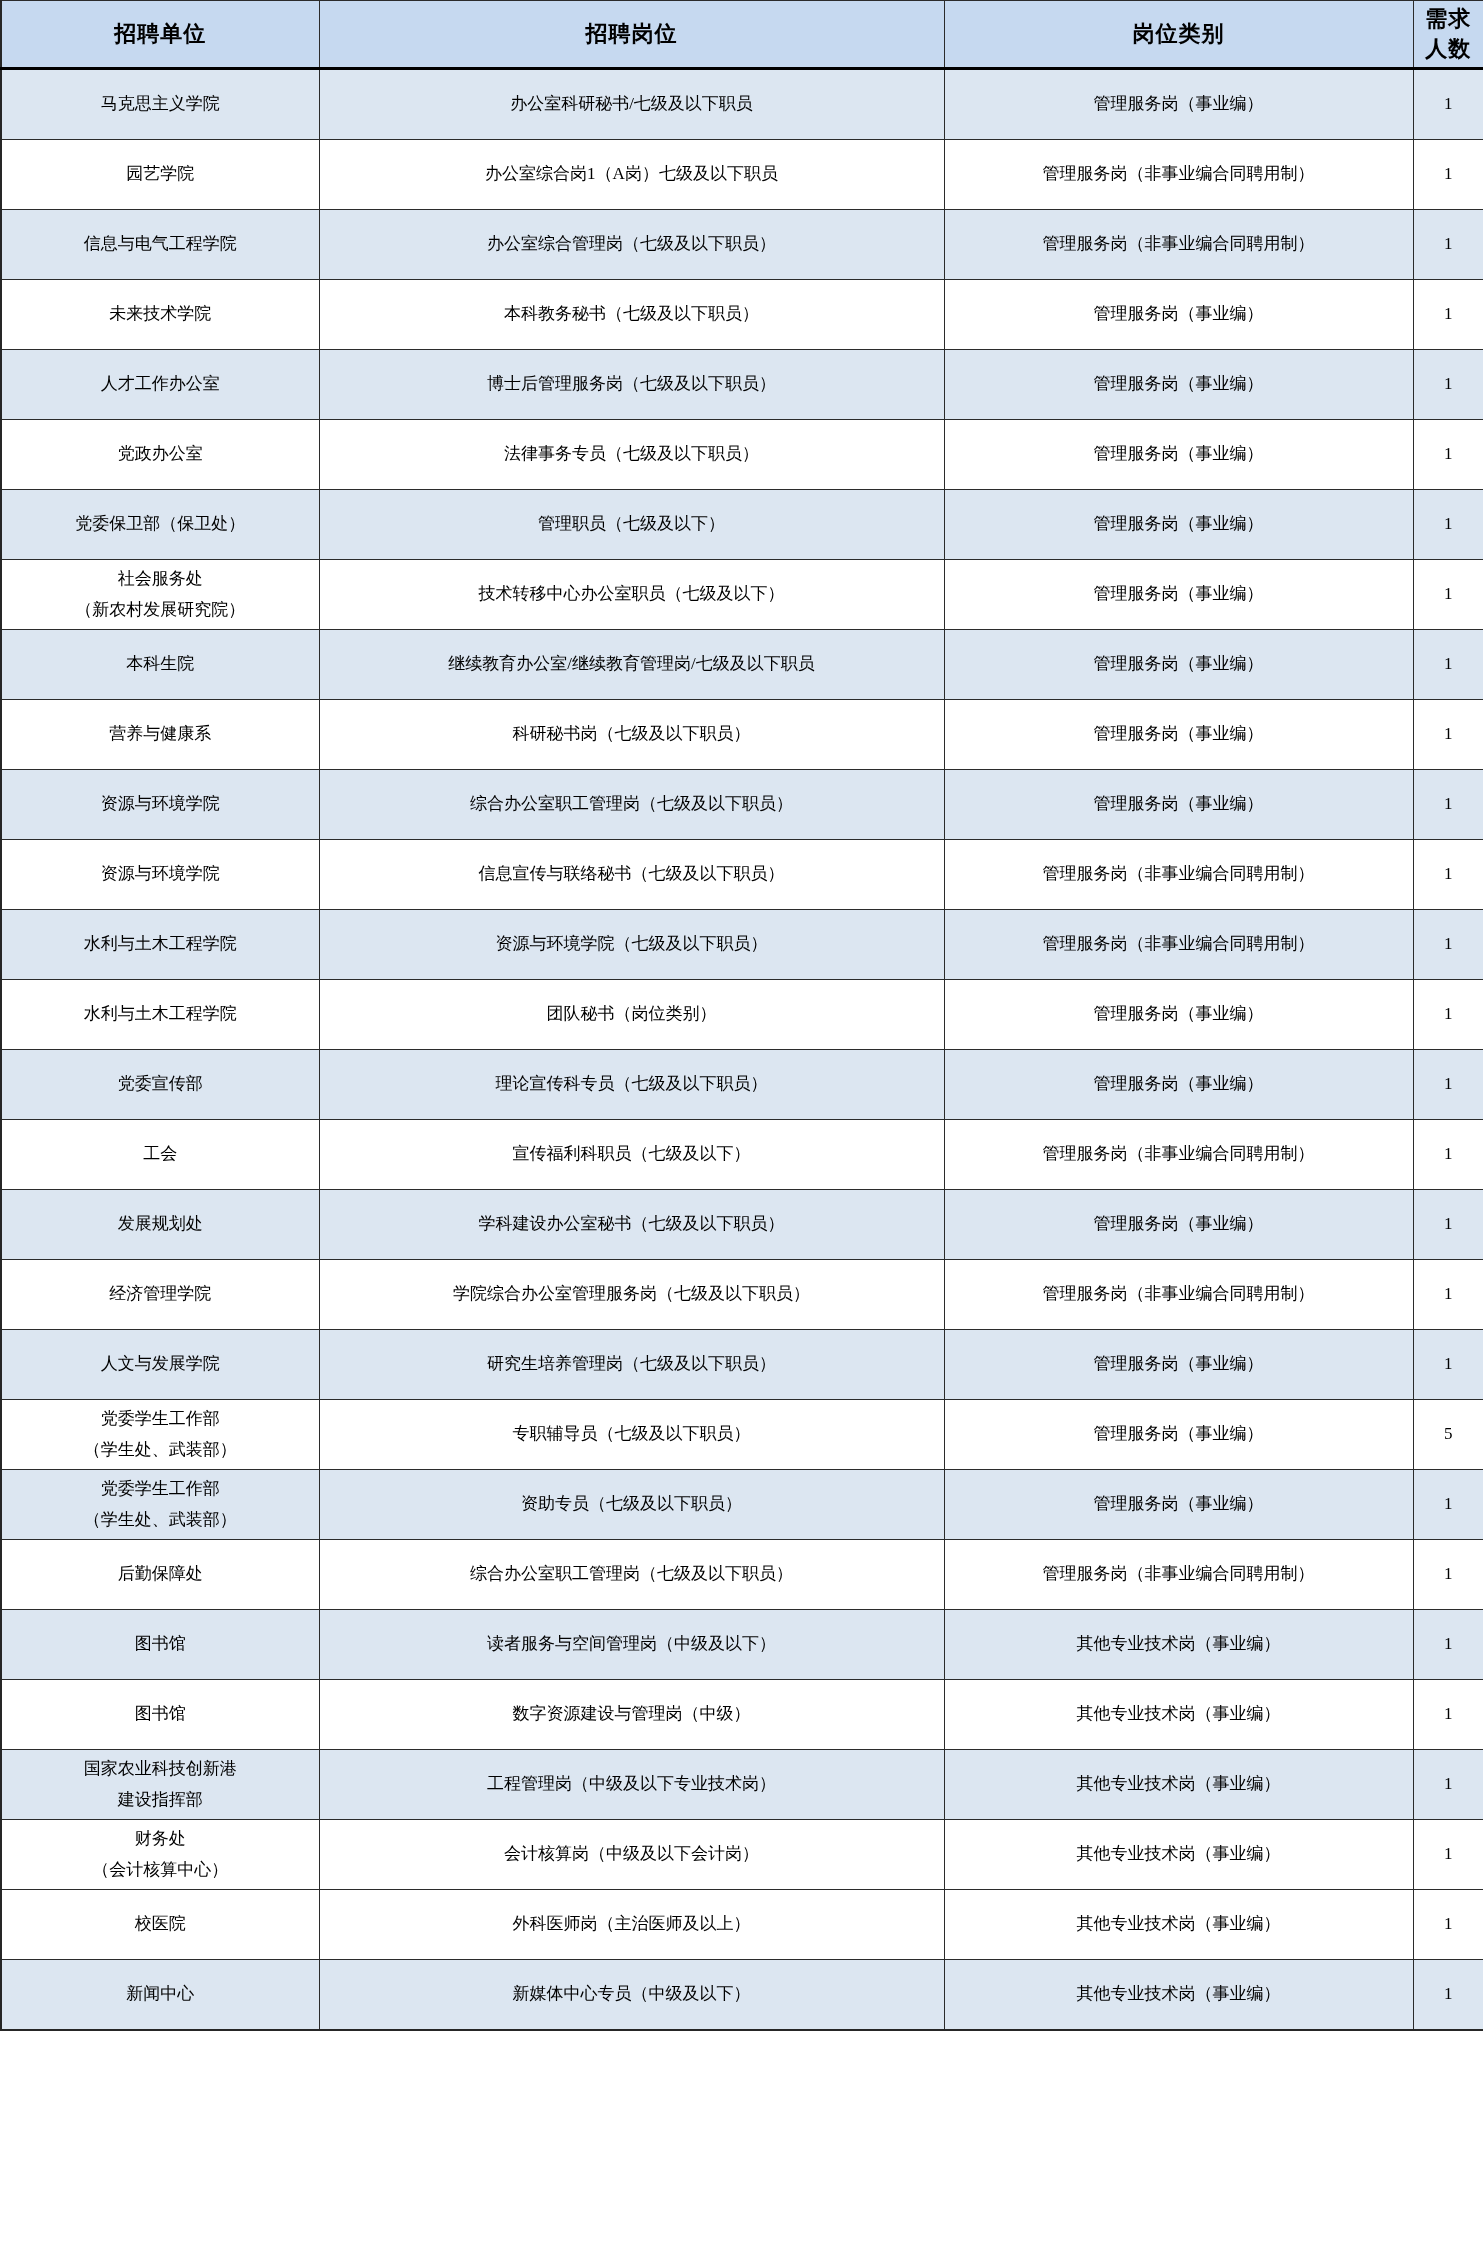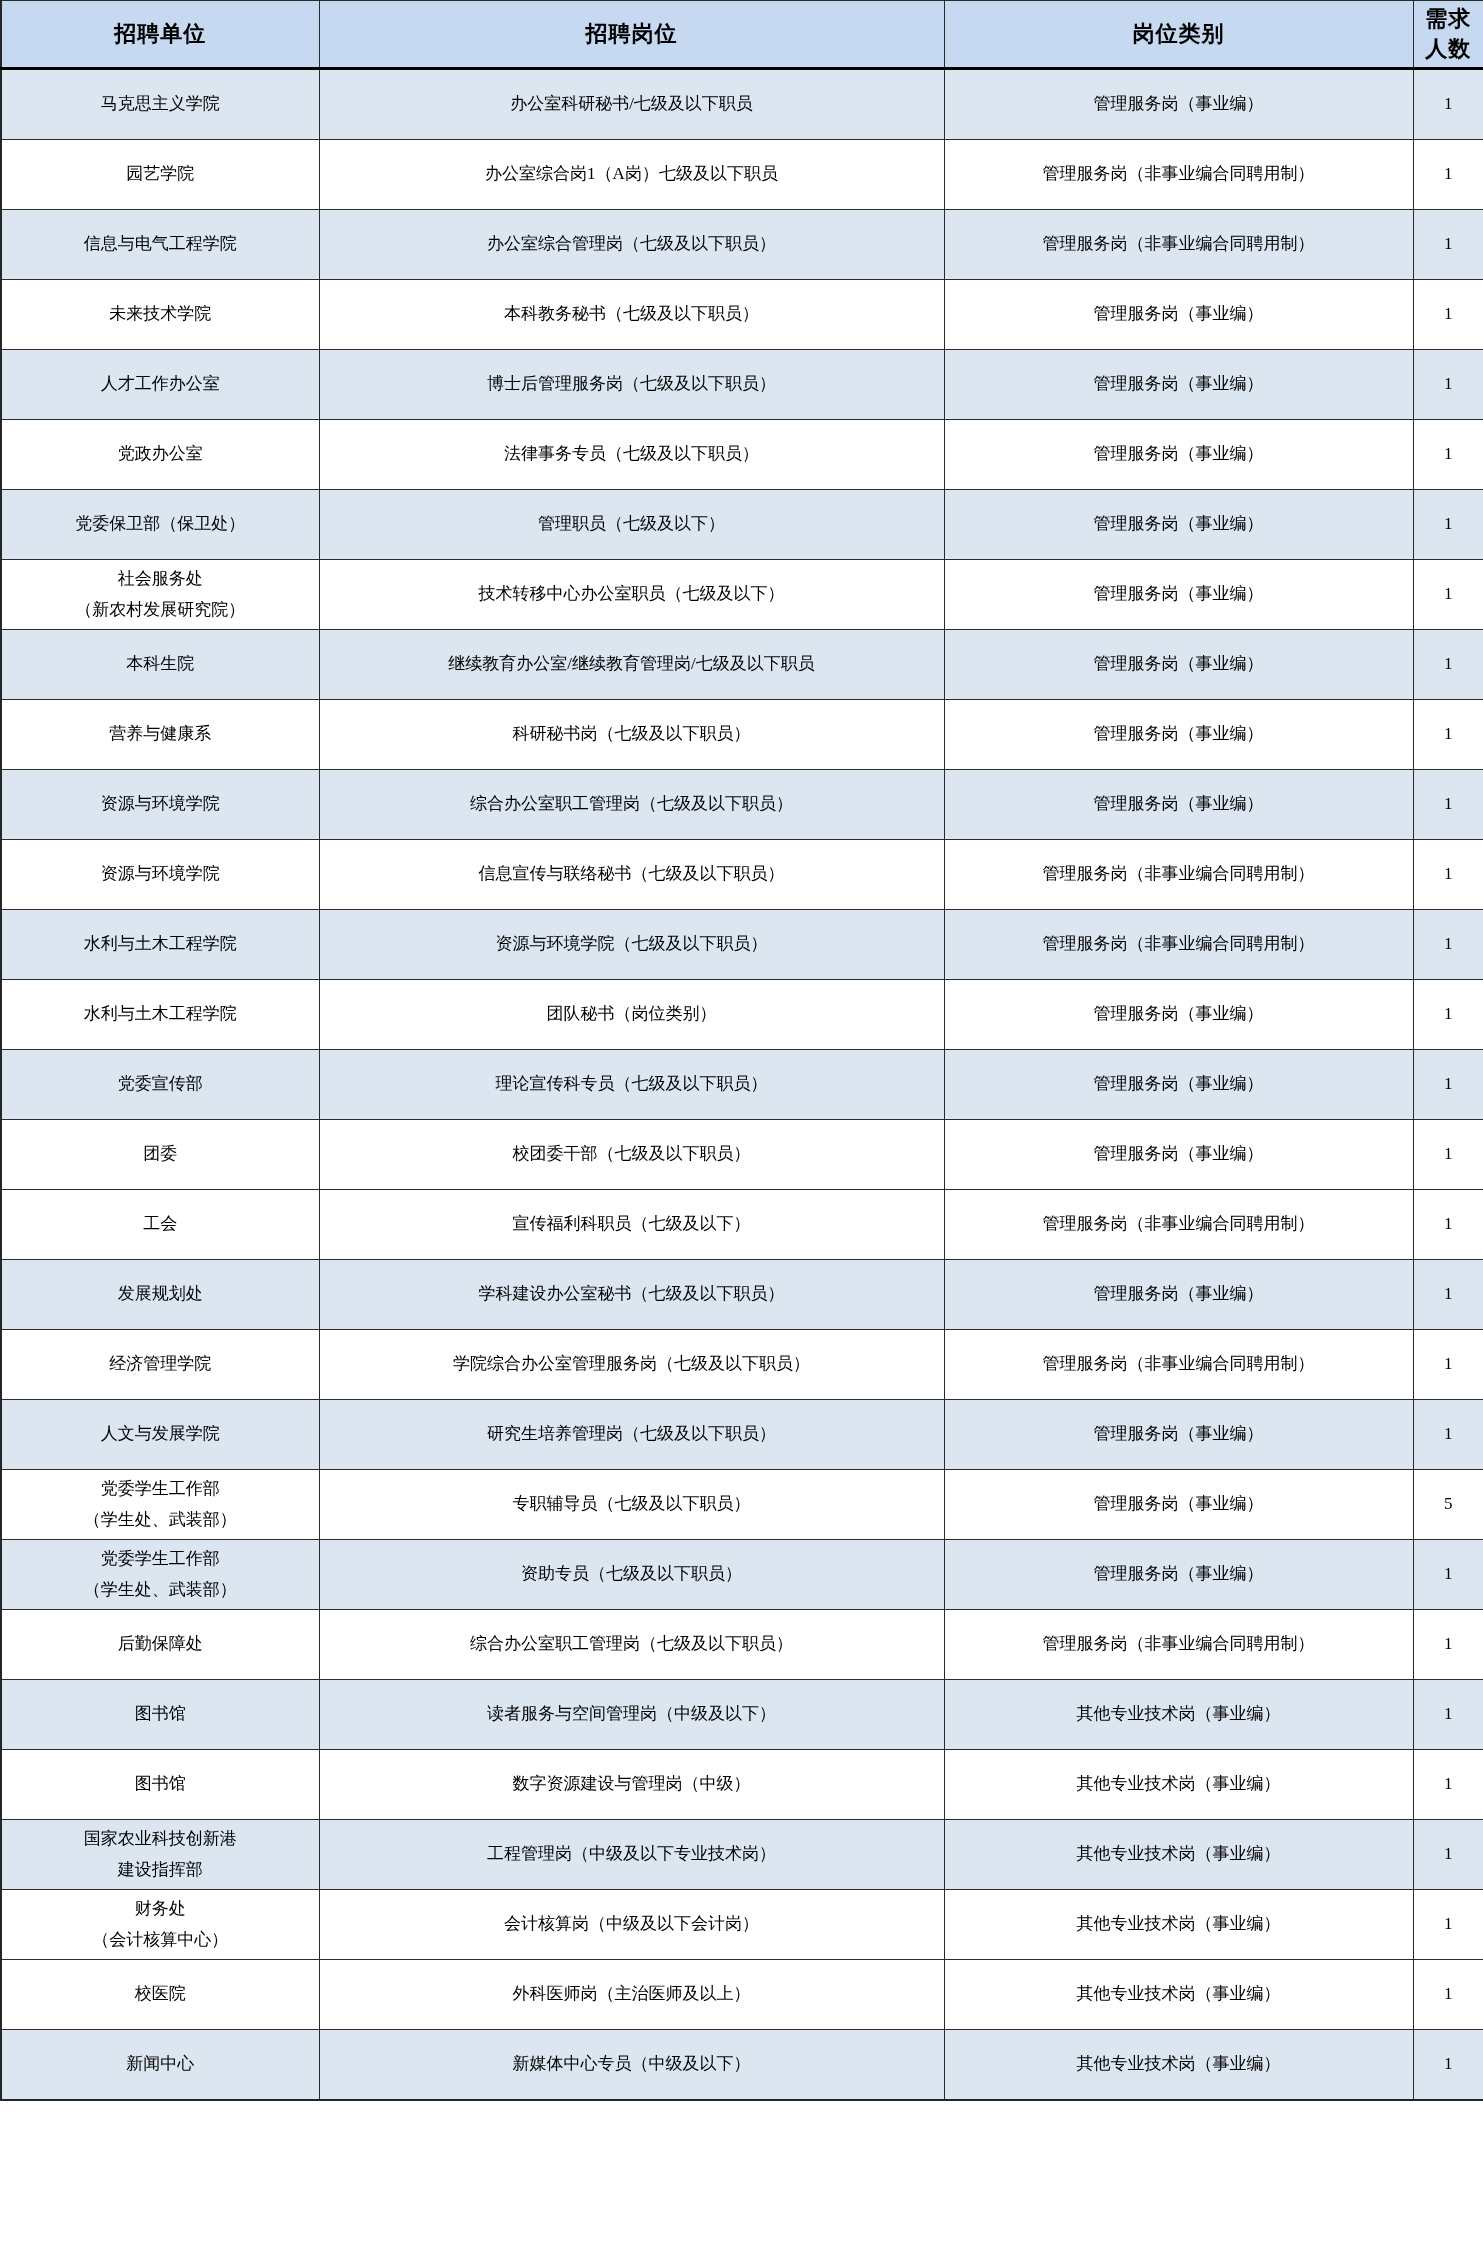--- a/index.html
+++ b/index.html
@@ -153,26 +153,20 @@
         <td>管理服务岗（事业编）</td>
         <td>1</td>
       </tr>
       <tr class="alt">
         <td class="unit">党委宣传部</td>
         <td>理论宣传科专员（七级及以下职员）</td>
         <td>管理服务岗（事业编）</td>
         <td>1</td>
       </tr>
       <tr>
-        <td class="unit">团委</td>
-        <td>校团委干部（七级及以下职员）</td>
-        <td>管理服务岗（事业编）</td>
-        <td>1</td>
-      </tr>
-      <tr>
         <td class="unit">工会</td>
         <td>宣传福利科职员（七级及以下）</td>
         <td>管理服务岗（非事业编合同聘用制）</td>
         <td>1</td>
       </tr>
       <tr class="alt">
         <td class="unit">发展规划处</td>
         <td>学科建设办公室秘书（七级及以下职员）</td>
         <td>管理服务岗（事业编）</td>
         <td>1</td>

